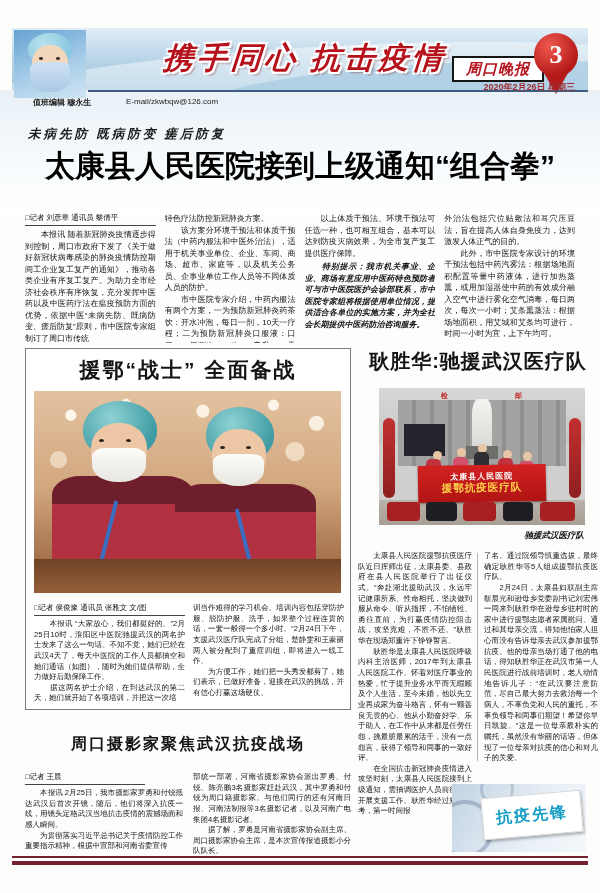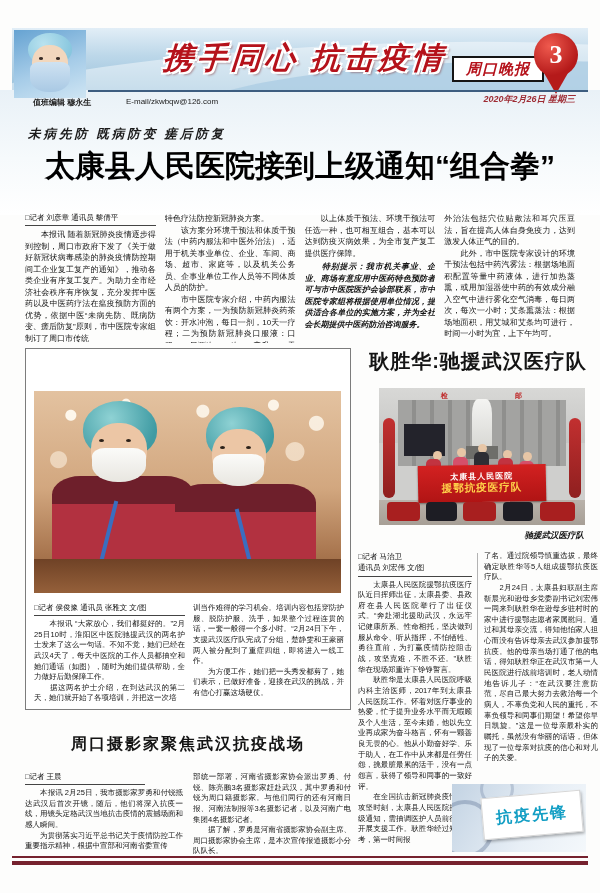--- a/index.html
+++ b/index.html
@@ -43,21 +43,21 @@
   .pin { left:533px; top:33px; width:46px; height:62px; }
   .pin-circle { position:absolute; left:1px; top:0; width:44px; height:44px; border-radius:50%;
     background: radial-gradient(circle at 35% 30%, #ef5a4e, #b51a1a 70%);
     display:flex; align-items:center; justify-content:center;
     font-family:"Liberation Serif", serif; font-weight:700; font-size:26px; color:#fff; }
   .pin-tail { position:absolute; left:11px; top:40px; width:0; height:0;
     border-left:12px solid transparent; border-right:12px solid transparent;
     border-top:21px solid #b51a1a; }
   .duty { left:25px; top:97px; font-size:8px; font-weight:700; color:#222;margin-left:8px; }
   .email { left:95px; top:97px; font-size:8px; color:#222;padding-left:31px; }
-  .issue-date { right:25px; top:93px; font-size:9px; font-weight:700; color:#9e2b33;font-style:italic; }
+  .issue-date { right:25px; top:81px; font-size:9px; font-weight:700; color:#9e2b33; }
 
   
   .kicker { left:28px; top:126px; font-family:"Liberation Serif", serif;
     font-style:italic; font-weight:700; font-size:12.5px; letter-spacing:3px; color:#1b1b1b; }
   .headline { left:0; top:146px; width:600px; text-align:center;
     font-size:30px; font-weight:900; letter-spacing:0; color:#000; }
   .main-cols { left:25px; top:213px; width:550px; height:130px; display:flex; gap:9px; }
   .mcol { flex:1; overflow:hidden; }
   .coltext { font-size:8px; line-height:1.44; text-align:justify; color:#141414; white-space:pre-line; }
   .byline { font-size:7.5px; color:#111; border-bottom:1px solid #444;
@@ -199,20 +199,21 @@
     <div class="coltext">　　以上体质干预法、环境干预法可任选一种，也可相互组合，基本可以达到防疫灭病效果，为全市复产复工提供医疗保障。</div>
     <div class="note">　　特别提示：我市机关事业、企业、商场有意应用中医药特色预防者可与市中医院医护会诊部联系，市中医院专家组将根据使用单位情况，提供适合各单位的实施方案，并为全社会长期提供中医药防治咨询服务。</div>
   </div>
   <div class="mcol">
     <div class="coltext">外治法包括穴位贴敷法和耳穴压豆法，旨在提高人体自身免疫力，达到激发人体正气的目的。
 　　此外，市中医院专家设计的环境干预法包括中药汽雾法：根据场地面积配置等量中药液体，进行加热蒸熏，或用加湿器使中药的有效成分融入空气中进行雾化空气消毒，每日两次，每次一小时；艾条熏蒸法：根据场地面积，用艾城和艾条均可进行，时间一小时为宜，上下午均可。</div>
   </div>
 </div>
 
 <div class="abs left-box">
+  <h2>援鄂“战士” 全面备战</h2>
   <div class="photo1">
     <div class="person" style="left:6%; top:2%; width:46%; height:100%;">
       <div class="jacket" style="left:0; top:40%; width:100%; height:46%;"></div>
       <div class="lanyard" style="left:38%; top:52%; height:34%;"></div>
       <div class="cap" style="left:22%; top:3%; width:52%; height:28%;"></div>
       <div class="face" style="left:27%; top:14%; width:40%; height:27%;"></div>
       <div class="eye" style="left:33%; top:22%;"></div>
       <div class="eye" style="left:52%; top:22%;"></div>
       <div class="mask" style="left:28%; top:26%; width:38%; height:17%;"></div>
     </div>
@@ -269,24 +270,20 @@
     </div>
     <div class="p2-bag" style="left:4%; width:16%; background:#a81f1f;"></div>
     <div class="p2-bag" style="left:23%; width:15%; background:#1d1d24;"></div>
     <div class="p2-bag" style="left:41%; width:16%; background:#a81f1f;"></div>
     <div class="p2-bag" style="left:60%; width:15%; background:#1d1d24;"></div>
     <div class="p2-bag" style="left:78%; width:17%; background:#a81f1f;"></div>
   </div>
   <div class="photo2-caption">驰援武汉医疗队</div>
   <div class="right-cols">
     <div class="rcol">
-      <div class="r-byline-wrap">
-        <div class="r-byline">□记者 马治卫</div>
-        <div class="r-byline">通讯员 刘宏伟 文/图</div>
-      </div>
       <div class="smalltext" style="height:278px;">　　太康县人民医院援鄂抗疫医疗队近日挥师出征，太康县委、县政府在县人民医院举行了出征仪式。“奔赴湖北援助武汉，永远牢记健康所系、性命相托，坚决做到服从命令、听从指挥，不怕牺牲、勇往直前，为打赢疫情防控阻击战，攻坚克难，不胜不还。”耿胜华在现场郑重许下铮铮誓言。
 　　耿胜华是太康县人民医院呼吸内科主治医师，2017年到太康县人民医院工作。怀着对医疗事业的热爱，忙于提升业务水平而无暇顾及个人生活，至今未婚，他以先立业再成家为奋斗格言，怀有一颗善良无畏的心。他从小勤奋好学、乐于助人，在工作中从来都是任劳任怨，挑最脏最累的活干，没有一点怨言，获得了领导和同事的一致好评。
 　　在全国抗击新冠肺炎疫情进入攻坚时刻，太康县人民医院接到上级通知，需抽调医护人员前往武汉开展支援工作。耿胜华经过短暂思考，第一时间报</div>
     </div>
     <div class="rcol">
       <div class="smalltext" style="height:300px;">了名。通过院领导慎重选拔，最终确定耿胜华等5人组成援鄂抗疫医疗队。
 　　2月24日，太康县妇联副主席靳晨光和逊母乡党委副书记刘宏伟一同来到耿胜华在逊母乡驻村时的家中进行援鄂志愿者家属慰问。通过和其母亲交流，得知他怕家人担心而没有告诉母亲去武汉参加援鄂抗疫。他的母亲当场打通了他的电话，得知耿胜华正在武汉市第一人民医院进行战前培训时，老人动情地告诉儿子：“在武汉要注意防范，尽自己最大努力去救治每一个病人，不辜负党和人民的重托，不辜负领导和同事们期望！希望你早日凯旋。”这是一位母亲最朴实的嘱托，虽然没有华丽的话语，但体现了一位母亲对抗疫的信心和对儿子的关爱。</div>
     </div>
   </div>
   <div class="col-divider"></div>

